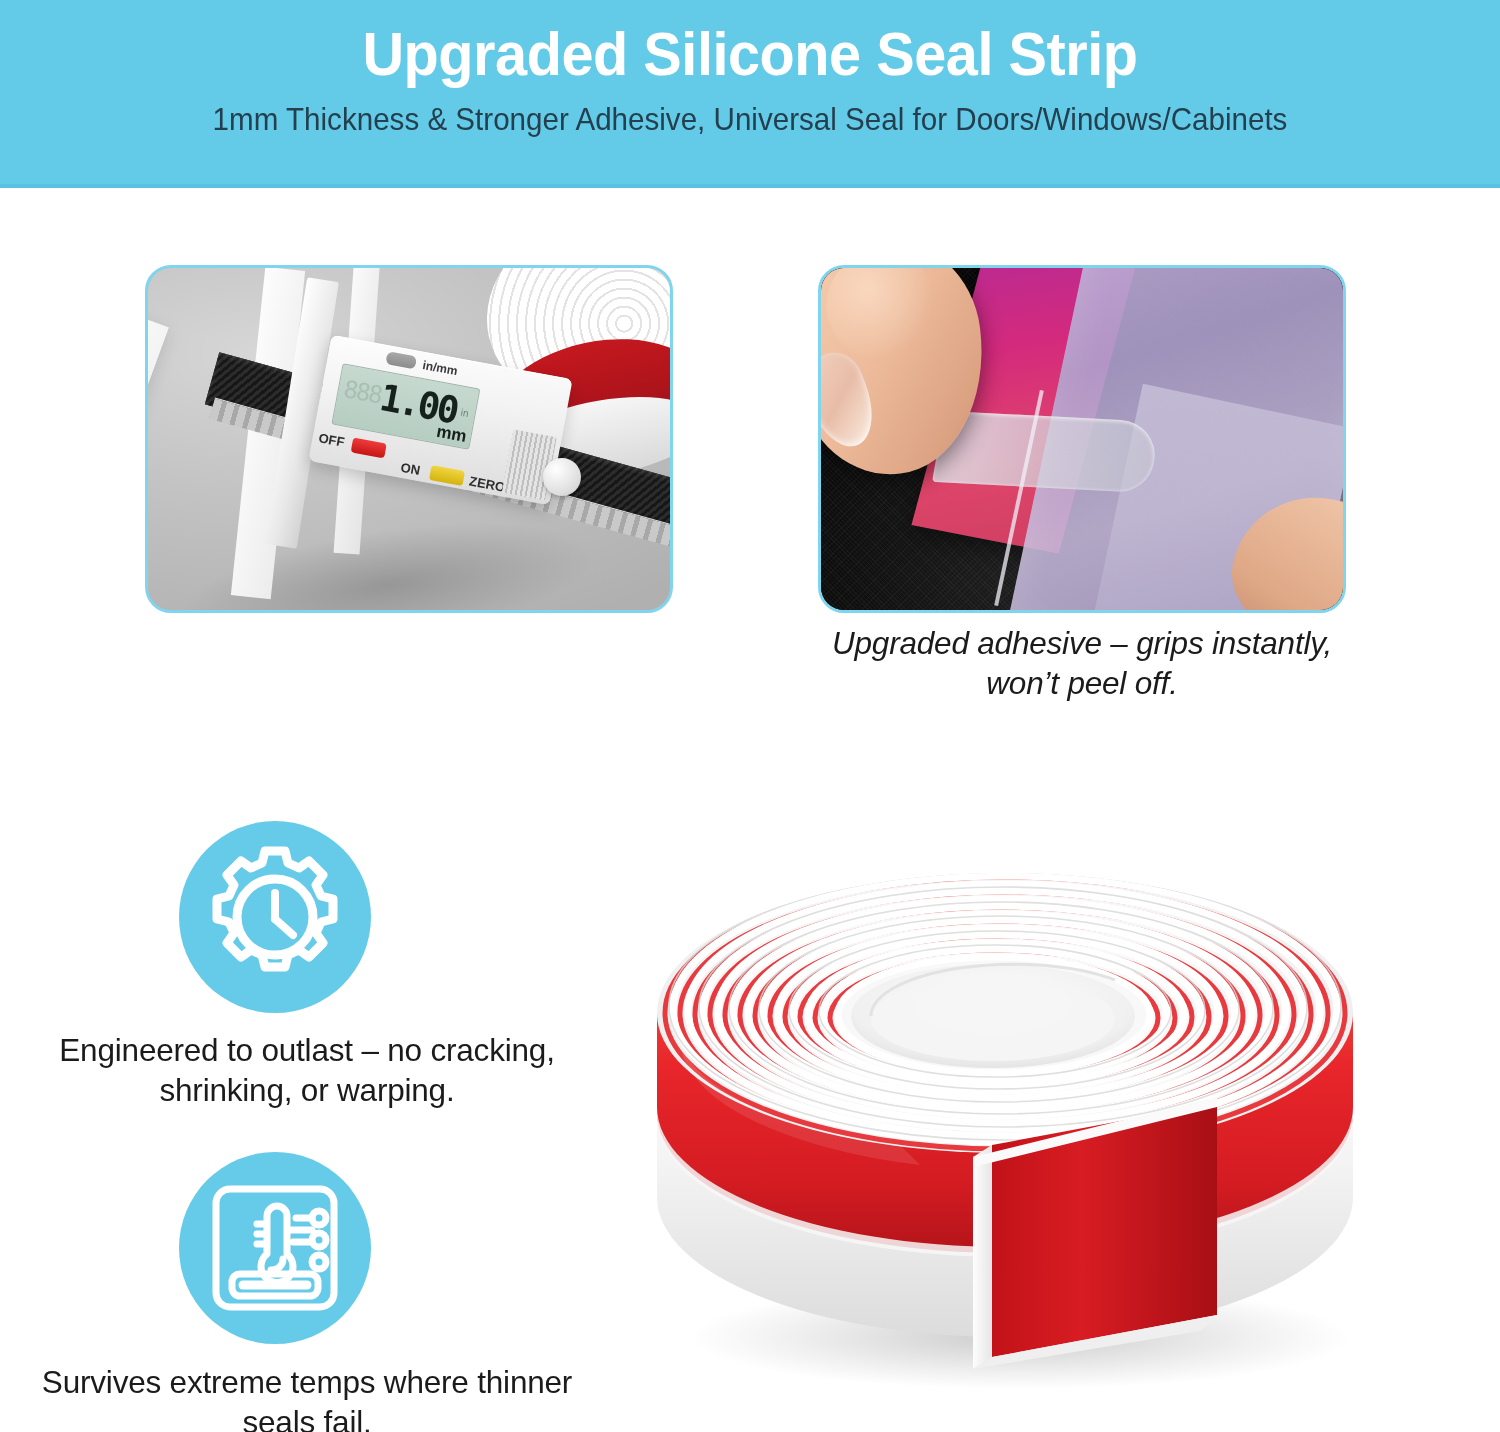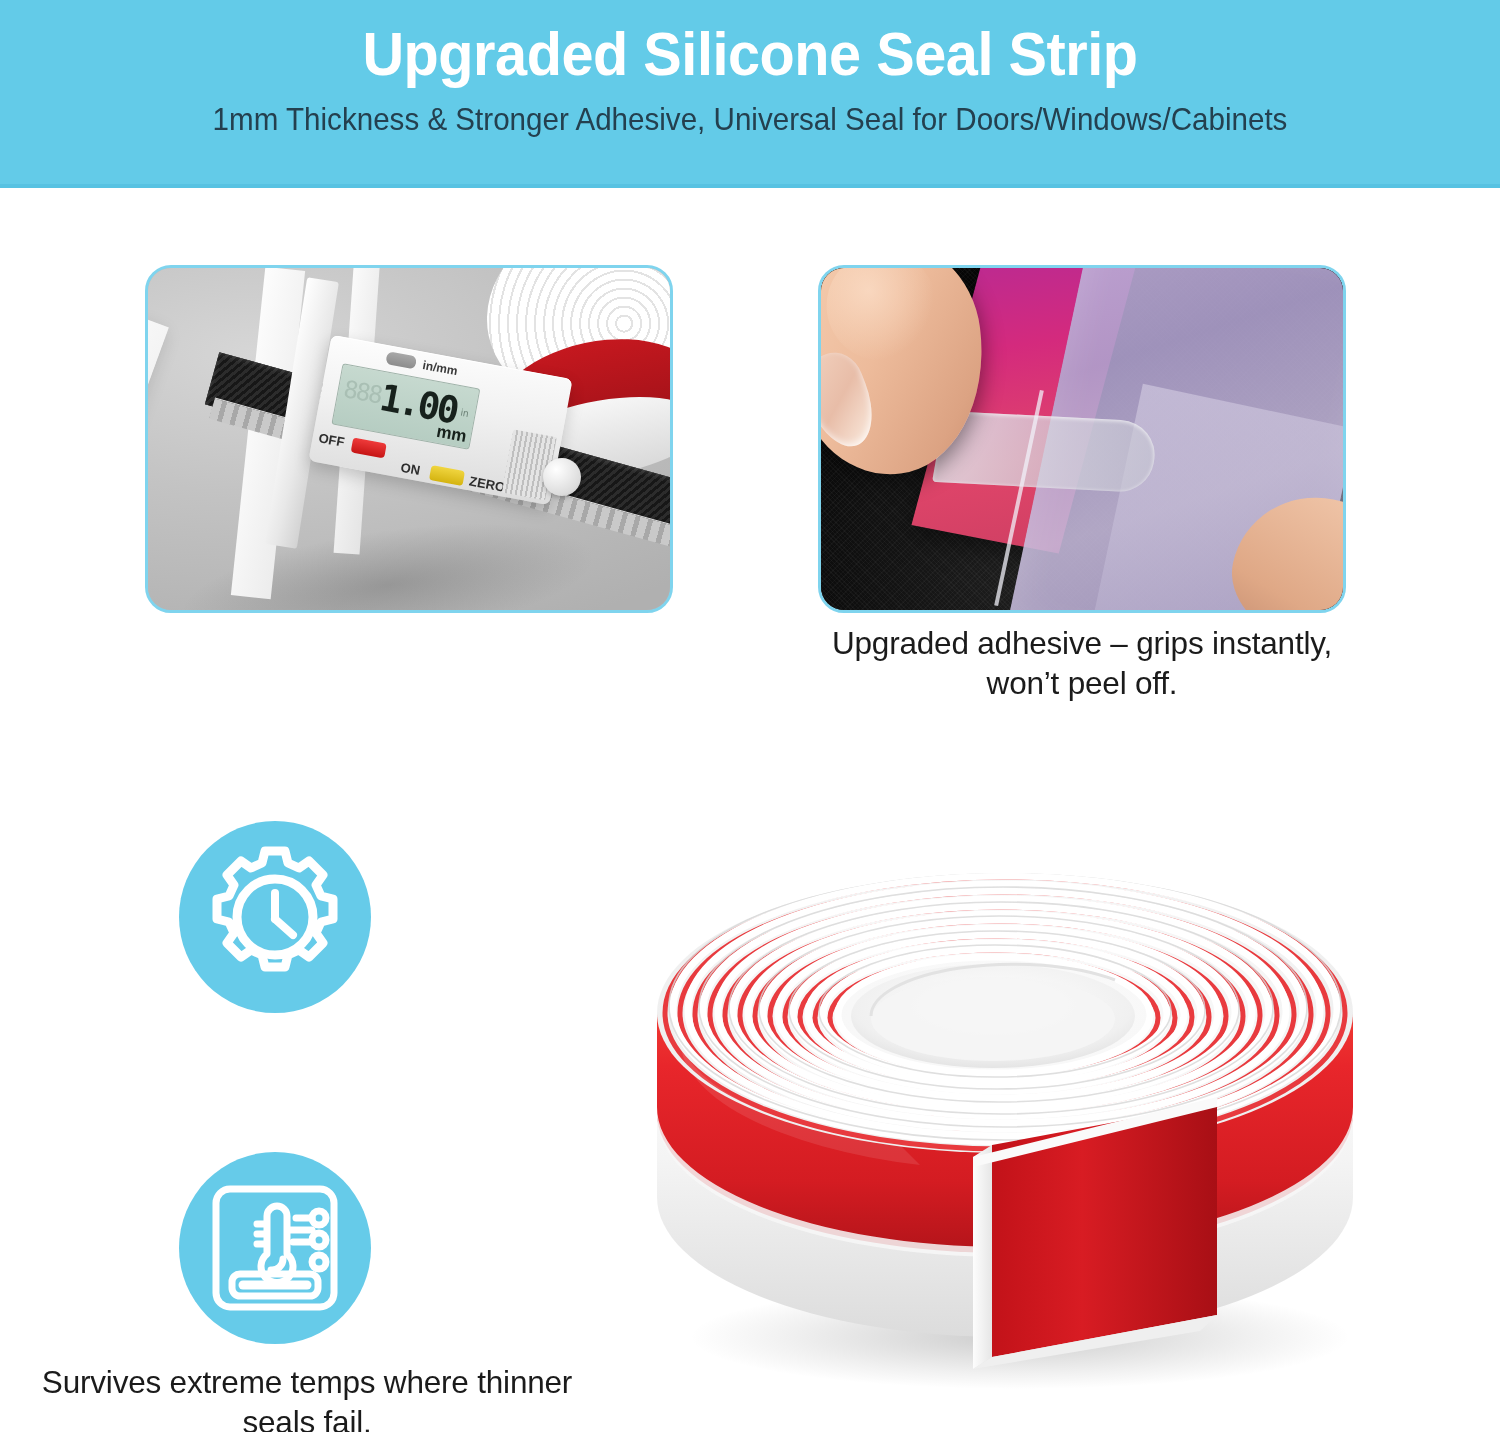--- a/index.html
+++ b/index.html
@@ -306,21 +306,21 @@
   
   .caption {
     position: absolute;
     text-align: center;
     font-size: 31.5px;
     line-height: 40px;
     color: #1b1b1b;
     letter-spacing: -0.2px;
   }
   #caption-1 { left: 145px; top: 623px; width: 528px; }
-  #caption-2 { left: 818px; top: 623px; width: 528px; }
+  #caption-2 { left: 818px; top: 623px; width: 528px; font-style: italic; }
   #caption-3 { left: 18px;  top: 1030px; width: 578px; }
   #caption-4 { left: 18px;  top: 1362px; width: 578px; }
 
   
   .icon-circle {
     position: absolute;
     width: 192px; height: 192px;
     border-radius: 50%;
     background: #66CBE9;
   }
@@ -412,20 +412,21 @@
         <path d="M96 30
                  l10 0 3 12 11 5 10-7 14 14 -7 10 5 11 12 3 0 20 -12 3 -5 11 7 10 -14 14 -10 -7 -11 5 -3 12 -20 0 -3 -12 -11 -5 -10 7 -14 -14 7 -10 -5 -11 -12 -3 0 -20 12 -3 5 -11 -7 -10 14 -14 10 7 11 -5 3 -12 z"></path>
         <circle cx="96" cy="96" r="38"></circle>
       </g>
       <g fill="none" stroke="#FFFFFF" stroke-width="8" stroke-linecap="round">
         <path d="M96 72 L96 98"></path>
         <path d="M96 98 L114 114"></path>
       </g>
     </svg>
   </div>
+  <div class="caption" id="caption-3">Engineered to outlast – no cracking, shrinking, or warping.</div>
 
   <div class="icon-circle" id="icon-temperature">
     <svg viewBox="0 0 192 192">
       <g fill="none" stroke="#FFFFFF" stroke-width="7" stroke-linejoin="round" stroke-linecap="round">
         <rect x="37" y="37" width="118" height="118" rx="14"></rect>
         <path d="M88 64 a10 10 0 0 1 20 0 v38 a16 16 0 1 1 -20 0 z"></path>
         <path d="M92 118 a11 11 0 0 0 12 -11"></path>
         <path d="M78 72 h9 M78 82 h9 M78 92 h9"></path>
         <path d="M117 66 h16 M110 78 h23 M114 90 h19"></path>
         <circle cx="140" cy="66" r="7"></circle>

